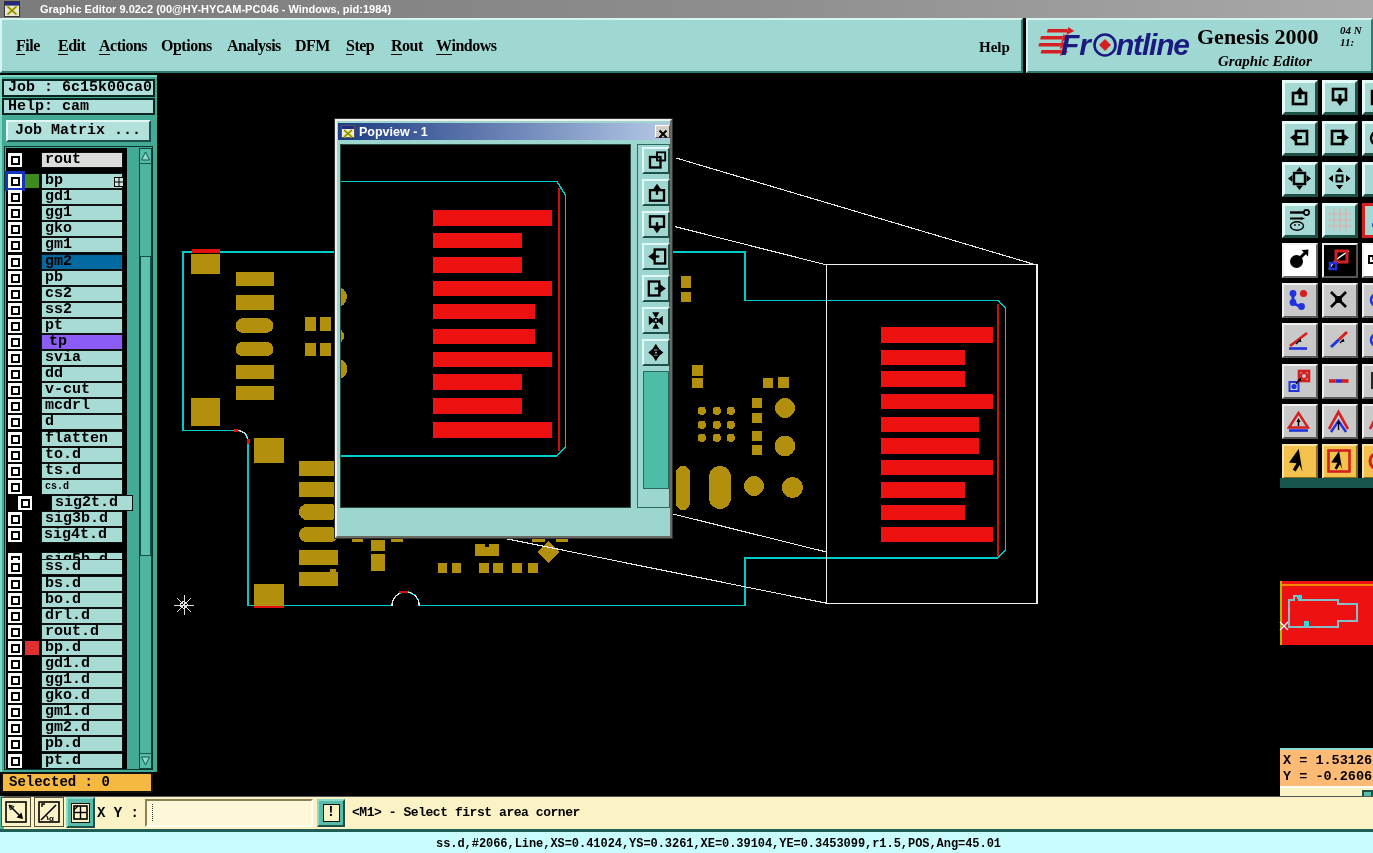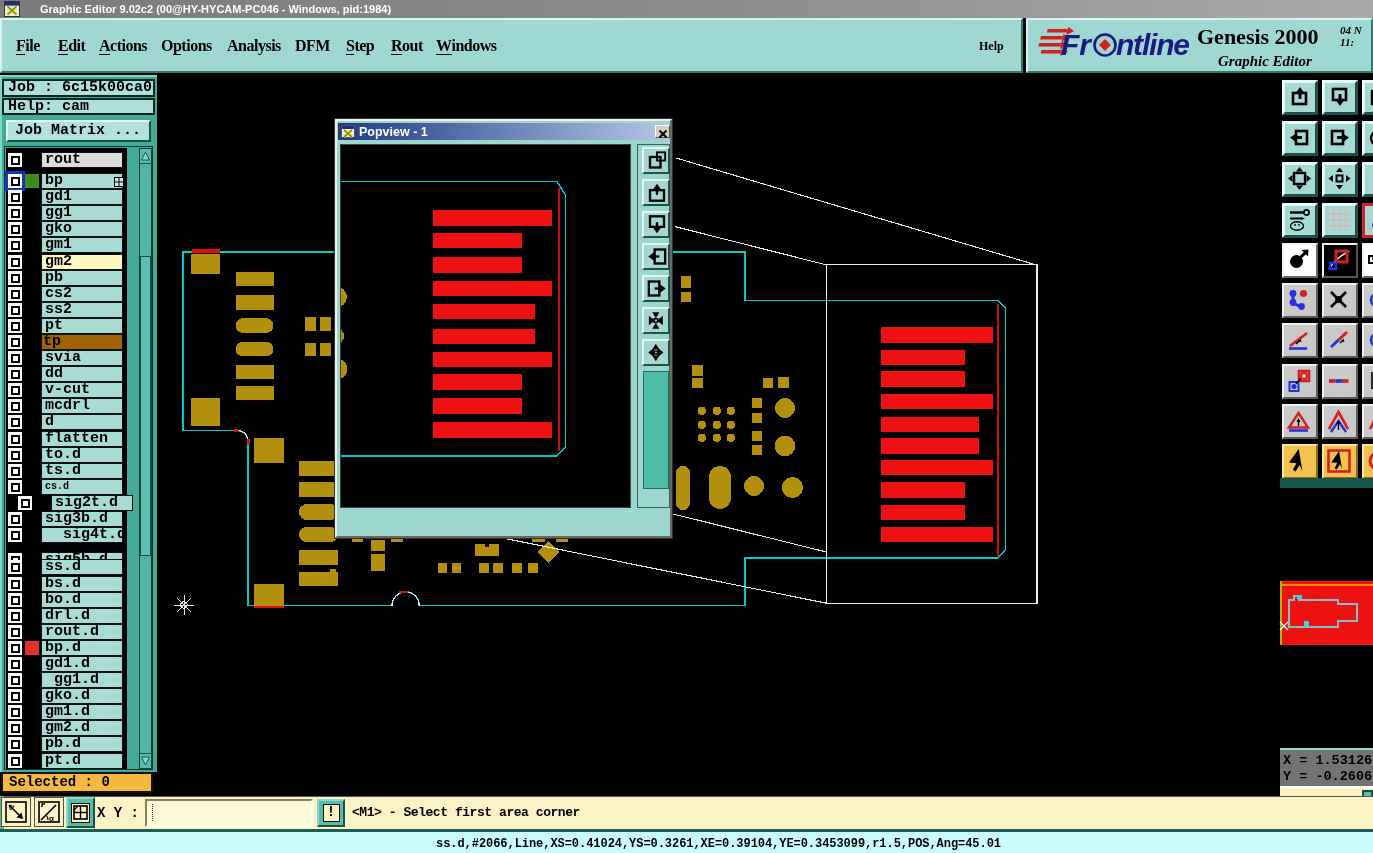--- a/index.html
+++ b/index.html
@@ -28,21 +28,21 @@
 <div class="ab bevel" style="left:0;top:18px;width:1023px;height:55px;background:#9fd8d2"></div>
 <div class="ab serif" style="left:16px;top:36.5px;font-size:16px;letter-spacing:-0.5px"><span class="u">F</span>ile</div>
 <div class="ab serif" style="left:58px;top:36.5px;font-size:16px;letter-spacing:-0.5px"><span class="u">E</span>dit</div>
 <div class="ab serif" style="left:99px;top:36.5px;font-size:16px;letter-spacing:-0.5px"><span class="u">A</span>ctions</div>
 <div class="ab serif" style="left:161px;top:36.5px;font-size:16px;letter-spacing:-0.5px">O<span class="u">p</span>tions</div>
 <div class="ab serif" style="left:227px;top:36.5px;font-size:16px;letter-spacing:-0.5px">Analysis</div>
 <div class="ab serif" style="left:295px;top:36.5px;font-size:16px;letter-spacing:-0.5px">DFM</div>
 <div class="ab serif" style="left:346px;top:36.5px;font-size:16px;letter-spacing:-0.5px"><span class="u">S</span>tep</div>
 <div class="ab serif" style="left:391px;top:36.5px;font-size:16px;letter-spacing:-0.5px"><span class="u">R</span>out</div>
 <div class="ab serif" style="left:436px;top:36.5px;font-size:16px;letter-spacing:-0.5px"><span class="u">W</span>indows</div>
-<div class="ab serif" style="left:979px;top:39px;font-size:12px">Help</div>
+<div class="ab serif" style="left:979px;top:39px;font-size:15px">Help</div>
 
 <div class="ab bevel" style="left:1026px;top:18px;width:347px;height:55px;background:#9fd8d2"></div>
 <svg class="ab" style="left:1030px;top:24px" width="164" height="44" viewBox="0 0 164 44">
  <g fill="#d42020" transform="skewX(-14) translate(7,0)">
   <rect x="12" y="5" width="20" height="3.4"></rect> 
       <polygon points="32,3 32,11 39,7"></polygon>
   <rect x="7" y="12" width="22" height="3.4"></rect> 
       <polygon points="29,10 29,18 36,14"></polygon>
   <rect x="7" y="19" width="22" height="3.4"></rect> 
       <polygon points="29,17 29,25 36,21"></polygon>
@@ -128,21 +128,21 @@
       <span class="ab" style="left:2.5px;top:2.5px;width:9px;height:9px;border:2.5px solid #000"></span>
     </span>
  <span class="ab" style="left:19px;top:1px;width:14px;height:14px;background:#000"></span>
  <span class="ab mono" style="left:35px;top:0;width:82px;height:16px;background:#a9dbd5;border:1px solid #111;font-size:15px;line-height:14px;padding-left:3px">gm1</span>
 </div>
 <div class="ab" style="left:6px;top:254px;width:121px;height:16px">
  <span class="ab" style="left:2px;top:1px;width:14px;height:14px;background:#fff;">
       <span class="ab" style="left:2.5px;top:2.5px;width:9px;height:9px;border:2.5px solid #000"></span>
     </span>
  <span class="ab" style="left:19px;top:1px;width:14px;height:14px;background:#000"></span>
- <span class="ab mono" style="left:35px;top:0;width:82px;height:16px;background:#fef9c3;border:1px solid #111;font-size:15px;line-height:14px;padding-left:3px">gm2</span>
+ <span class="ab mono" style="left:35px;top:0;width:82px;height:16px;background:#0369a1;border:1px solid #111;font-size:15px;line-height:14px;padding-left:3px">gm2</span>
 </div>
 <div class="ab" style="left:6px;top:270px;width:121px;height:16px">
  <span class="ab" style="left:2px;top:1px;width:14px;height:14px;background:#fff;">
       <span class="ab" style="left:2.5px;top:2.5px;width:9px;height:9px;border:2.5px solid #000"></span>
     </span>
  <span class="ab" style="left:19px;top:1px;width:14px;height:14px;background:#000"></span>
  <span class="ab mono" style="left:35px;top:0;width:82px;height:16px;background:#a9dbd5;border:1px solid #111;font-size:15px;line-height:14px;padding-left:3px">pb</span>
 </div>
 <div class="ab" style="left:6px;top:286px;width:121px;height:16px">
  <span class="ab" style="left:2px;top:1px;width:14px;height:14px;background:#fff;">
@@ -163,21 +163,21 @@
       <span class="ab" style="left:2.5px;top:2.5px;width:9px;height:9px;border:2.5px solid #000"></span>
     </span>
  <span class="ab" style="left:19px;top:1px;width:14px;height:14px;background:#000"></span>
  <span class="ab mono" style="left:35px;top:0;width:82px;height:16px;background:#a9dbd5;border:1px solid #111;font-size:15px;line-height:14px;padding-left:3px">pt</span>
 </div>
 <div class="ab" style="left:6px;top:334px;width:121px;height:16px">
  <span class="ab" style="left:2px;top:1px;width:14px;height:14px;background:#fff;">
       <span class="ab" style="left:2.5px;top:2.5px;width:9px;height:9px;border:2.5px solid #000"></span>
     </span>
  <span class="ab" style="left:19px;top:1px;width:14px;height:14px;background:#000"></span>
- <span class="ab mono" style="left:35px;top:0;width:82px;height:16px;background:#a16207;border:1px solid #111;font-size:15px;line-height:14px;padding-left:1px">tp</span>
+ <span class="ab mono" style="left:35px;top:0;width:82px;height:16px;background:#8b5cf6;border:1px solid #111;font-size:15px;line-height:14px;padding-left:7px">tp</span>
 </div>
 <div class="ab" style="left:6px;top:350px;width:121px;height:16px">
  <span class="ab" style="left:2px;top:1px;width:14px;height:14px;background:#fff;">
       <span class="ab" style="left:2.5px;top:2.5px;width:9px;height:9px;border:2.5px solid #000"></span>
     </span>
  <span class="ab" style="left:19px;top:1px;width:14px;height:14px;background:#000"></span>
  <span class="ab mono" style="left:35px;top:0;width:82px;height:16px;background:#a9dbd5;border:1px solid #111;font-size:15px;line-height:14px;padding-left:3px">svia</span>
 </div>
 <div class="ab" style="left:6px;top:366px;width:121px;height:16px">
  <span class="ab" style="left:2px;top:1px;width:14px;height:14px;background:#fff;">
@@ -247,21 +247,21 @@
       <span class="ab" style="left:2.5px;top:2.5px;width:9px;height:9px;border:2.5px solid #000"></span>
     </span>
  <span class="ab" style="left:19px;top:1px;width:14px;height:14px;background:#000"></span>
  <span class="ab mono" style="left:35px;top:0;width:82px;height:16px;background:#a9dbd5;border:1px solid #111;font-size:15px;line-height:14px;padding-left:3px">sig3b.d</span>
 </div>
 <div class="ab" style="left:6px;top:527px;width:121px;height:16px">
  <span class="ab" style="left:2px;top:1px;width:14px;height:14px;background:#fff;">
       <span class="ab" style="left:2.5px;top:2.5px;width:9px;height:9px;border:2.5px solid #000"></span>
     </span>
  <span class="ab" style="left:19px;top:1px;width:14px;height:14px;background:#000"></span>
- <span class="ab mono" style="left:35px;top:0;width:82px;height:16px;background:#a9dbd5;border:1px solid #111;font-size:15px;line-height:14px;padding-left:21px">sig4t.d</span>
+ <span class="ab mono" style="left:35px;top:0;width:82px;height:16px;background:#a9dbd5;border:1px solid #111;font-size:15px;line-height:14px;padding-left:2px">sig4t.d</span>
 </div>
 <div class="ab" style="left:6px;top:552px;width:121px;height:16px">
  <span class="ab" style="left:2px;top:1px;width:14px;height:14px;background:#fff;">
       <span class="ab" style="left:2.5px;top:2.5px;width:9px;height:9px;border:2.5px solid #000"></span>
     </span>
  <span class="ab" style="left:19px;top:1px;width:14px;height:14px;background:#000"></span>
  <span class="ab mono" style="left:35px;top:0;width:82px;height:16px;background:#a9dbd5;border:1px solid #111;font-size:15px;line-height:14px;padding-left:3px">sig5b.d</span>
 </div>
 <div class="ab" style="left:6px;top:559px;width:121px;height:16px">
  <span class="ab" style="left:2px;top:1px;width:14px;height:14px;background:#fff;">
@@ -310,21 +310,21 @@
       <span class="ab" style="left:2.5px;top:2.5px;width:9px;height:9px;border:2.5px solid #000"></span>
     </span>
  <span class="ab" style="left:19px;top:1px;width:14px;height:14px;background:#000"></span>
  <span class="ab mono" style="left:35px;top:0;width:82px;height:16px;background:#a9dbd5;border:1px solid #111;font-size:15px;line-height:14px;padding-left:3px">gd1.d</span>
 </div>
 <div class="ab" style="left:6px;top:672px;width:121px;height:16px">
  <span class="ab" style="left:2px;top:1px;width:14px;height:14px;background:#fff;">
       <span class="ab" style="left:2.5px;top:2.5px;width:9px;height:9px;border:2.5px solid #000"></span>
     </span>
  <span class="ab" style="left:19px;top:1px;width:14px;height:14px;background:#000"></span>
- <span class="ab mono" style="left:35px;top:0;width:82px;height:16px;background:#a9dbd5;border:1px solid #111;font-size:15px;line-height:14px;padding-left:12px">gg1.d</span>
+ <span class="ab mono" style="left:35px;top:0;width:82px;height:16px;background:#a9dbd5;border:1px solid #111;font-size:15px;line-height:14px;padding-left:3px">gg1.d</span>
 </div>
 <div class="ab" style="left:6px;top:688px;width:121px;height:16px">
  <span class="ab" style="left:2px;top:1px;width:14px;height:14px;background:#fff;">
       <span class="ab" style="left:2.5px;top:2.5px;width:9px;height:9px;border:2.5px solid #000"></span>
     </span>
  <span class="ab" style="left:19px;top:1px;width:14px;height:14px;background:#000"></span>
  <span class="ab mono" style="left:35px;top:0;width:82px;height:16px;background:#a9dbd5;border:1px solid #111;font-size:15px;line-height:14px;padding-left:3px">gko.d</span>
 </div>
 <div class="ab" style="left:6px;top:704px;width:121px;height:16px">
  <span class="ab" style="left:2px;top:1px;width:14px;height:14px;background:#fff;">
@@ -696,21 +696,21 @@
   <path d="M9,46 V19 L14,19 V15 L19,15 V19 H58 V23 H77 V40 H58 V46 Z" fill="none" stroke="#9fb9c1" stroke-width="2"></path>
   <path d="M9,46 V19 L14,19 V15 L19,15 V19 H58 V23 H77 V40 H58 V46 Z" fill="none" stroke="#55c8d8" stroke-width="1" stroke-dasharray="14 5"></path>
   <rect x="17" y="14" width="5" height="4" fill="#35d8d8"></rect>
   <rect x="24" y="40" width="5" height="5" fill="#35d8d8"></rect>
  </svg>
 </div>
 <svg class="ab" style="left:1278px;top:620px" width="12" height="12">
  <line x1="2" y1="2" x2="10" y2="10" stroke="#fff" stroke-width="1.2"></line>
  <line x1="10" y1="2" x2="2" y2="10" stroke="#fff" stroke-width="1.2"></line>
 </svg>
-<div class="ab" style="left:1280px;top:748px;width:93px;height:38px;background:#737373;border-top:2px solid #8adbc9">
+<div class="ab" style="left:1280px;top:748px;width:93px;height:38px;background:#fdba74;border-top:2px solid #8adbc9">
  <div class="mono" style="font-size:13.5px;line-height:16px;padding:3px 0 0 3px;white-space:nowrap">X = 1.53126<br>Y = -0.2606</div>
 </div>
 <div class="ab" style="left:1280px;top:786px;width:93px;height:39px;background:#fbf3c6;border-top:2px solid #fffef0"></div>
 <div class="ab" style="left:1362px;top:790px;width:11px;height:33px;background:#59bcab;border:2px solid #1d5047"></div>
 <div class="ab" style="left:1280px;top:825px;width:93px;height:6px;background:#17544a"></div>
 
 <div class="ab" style="left:0;top:796px;width:1373px;height:33px;background:#fbf3c6;border-top:1px solid #555"></div>
 <div class="ab" style="left:0;top:796px;width:4px;height:33px;background:#4db4a2"></div>
 <div class="ab" style="left:1px;top:797px;width:30px;height:30px;background:#fbf3c6;border:1px solid #55503a">
  <svg width="28" height="28">

